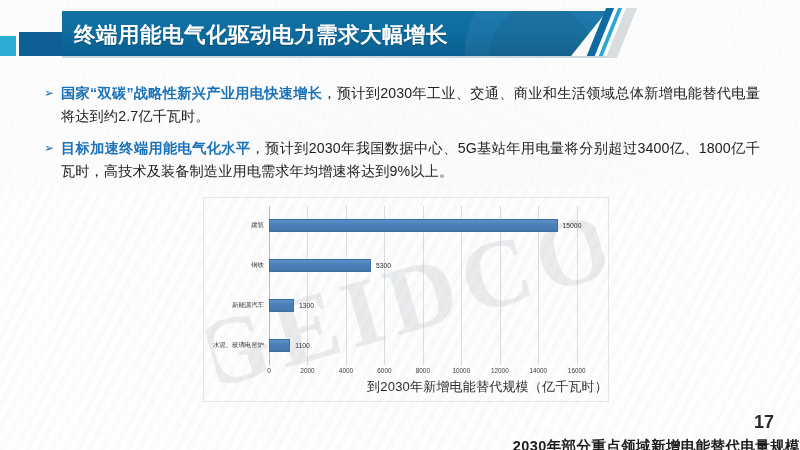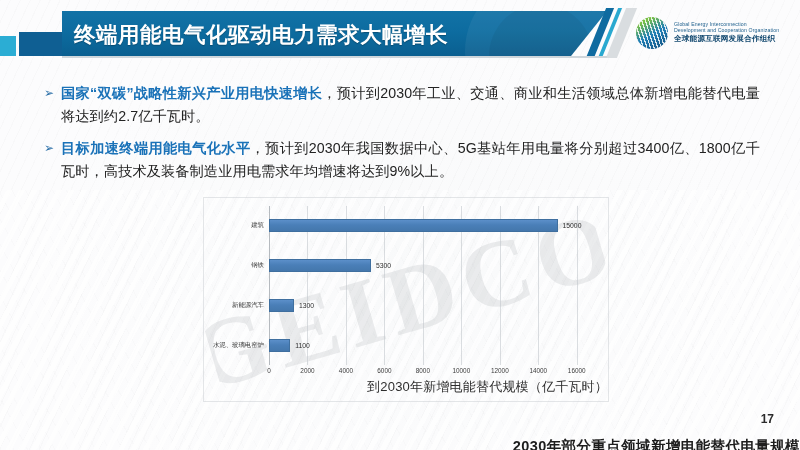--- a/index.html
+++ b/index.html
@@ -312,21 +312,21 @@
     text-align: right;
     font-size: 14.5px;
     font-weight: bold;
     color: #1d1d1d;
     letter-spacing: .4px;
     margin-top: 28px;
   }
   .page-no {
     position: absolute;
     right: 26px; top: 412px;
-    font-size: 12px;
+    font-size: 18px;
     font-weight: bold;
     color: #2b2b2b;
   }
 </style>
 </head>
 <body>
 
 <div class="slide">
   <div class="bg-texture"></div>
   <div class="bg-dots"></div>
@@ -339,28 +339,20 @@
       <div class="hdr-bar-swirl"></div>
       <div class="hdr-bar-swirl2"></div>
       <div class="hdr-title">终端用能电气化驱动电力需求大幅增长</div>
     </div>
 
     <div class="hdr-slash-a"></div>
     <div class="hdr-slash-b"></div>
     <div class="hdr-slash-c"></div>
     <div class="hdr-underline"></div>
 
-    <div class="logo">
-      <div class="logo-globe"></div>
-      <div class="logo-text">
-        <div class="logo-en1">Global Energy Interconnection</div>
-        <div class="logo-en2">Development and Cooperation Organization</div>
-        <div class="logo-cn">全球能源互联网发展合作组织</div>
-      </div>
-    </div>
   </div>
 
   <div class="bullets">
     <div class="bullet">
       <div class="bullet-mark">➢</div>
       <div class="bullet-body"><span class="hl">国家“双碳”战略性新兴产业用电快速增长</span><span>，预计到2030年工业、交通、商业和生活领域总体新增电能替代电量将达到约2.7亿千瓦时。</span></div>
     </div>
     <div class="bullet">
       <div class="bullet-mark">➢</div>
       <div class="bullet-body"><span class="hl">目标加速终端用能电气化水平</span><span>，预计到2030年我国数据中心、5G基站年用电量将分别超过3400亿、1800亿千瓦时，高技术及装备制造业用电需求年均增速将达到9%以上。</span></div>

